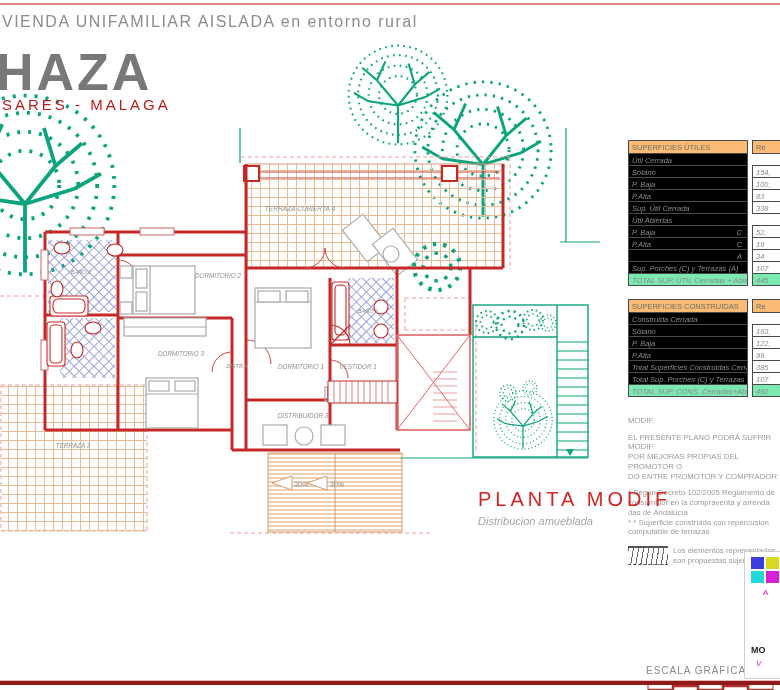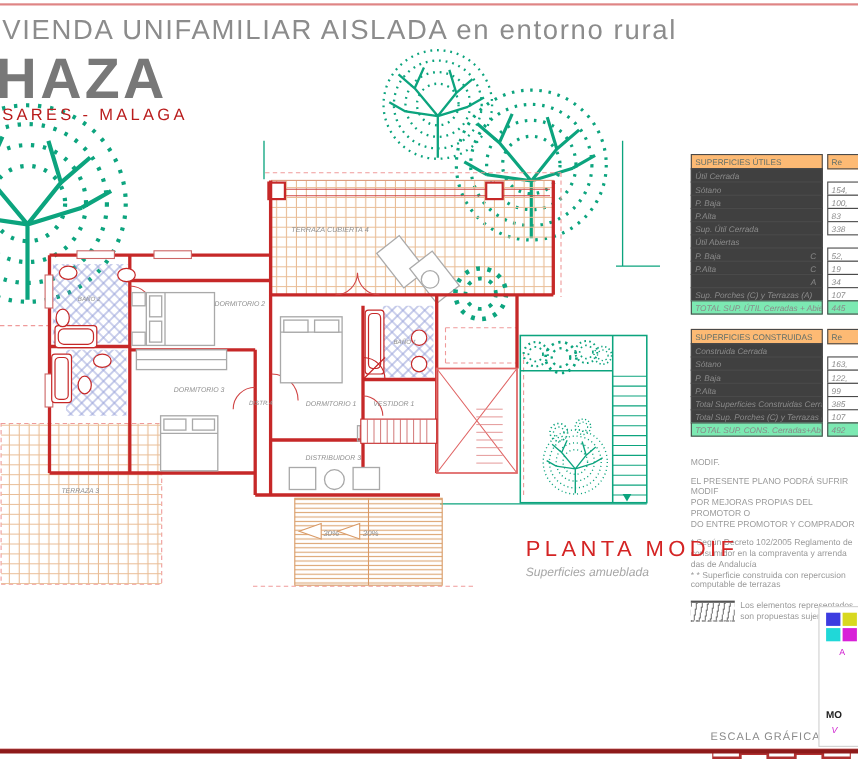--- a/index.html
+++ b/index.html
@@ -2,29 +2,29 @@
 <html><head>
 <meta charset="utf-8">
 <style>
   html,body{margin:0;padding:0;}
   body{width:780px;height:690px;position:relative;overflow:hidden;background:#fff;
        font-family:"Liberation Sans",sans-serif;}
   .abs{position:absolute;}
   
   #topline{left:0;top:3px;width:780px;height:2px;background:#df8585;}
   #botline{left:0;top:680px;width:780px;height:4px;background:#8e1a1a;border-top:1px solid #e8baba;}
-  #hdr1{left:2px;top:13px;font-size:25px;color:#8c8c8c;letter-spacing:1.5px;white-space:nowrap;}
+  #hdr1{left:2px;top:13px;font-size:16px;color:#8c8c8c;letter-spacing:1.5px;white-space:nowrap;}
   #hdr2{left:-4px;top:42px;font-size:52px;color:#787878;font-weight:bold;letter-spacing:3px;}
   #hdr3{left:2px;top:96px;font-size:15px;color:#b91c1c;letter-spacing:3px;}
   
   .stable{left:628px;width:172px;font-size:7.5px;color:#8a8a8a;}
   #tab-utiles{top:141px;} #tab-constr{top:300px;}
   .trow{display:flex;height:13px;margin-top:-1px;line-height:11px;}
   .trow.head{height:14px;}
-  .tl{flex:1;border:1px solid #4a4a4a;font-style:italic;padding:1px 3px;background:#404040;
+  .tl{flex:1;border:1px solid #4a4a4a;font-style:italic;padding:1px 3px;background:#000000;
       white-space:nowrap;overflow:hidden;display:flex;justify-content:space-between;}
   .tv{width:40px;margin-left:4px;border:1px solid #4a4a4a;padding:1px 3px;background:#fff;font-style:italic;}
   .head .tl,.head .tv{background:#fdba74;font-style:normal;color:#63706a;}
   .total .tl,.total .tv{background:#7ce9b2;}
   .nob{border-color:transparent;background:transparent;}
   .tag{font-style:italic;padding-right:2px;}
   
   #nota{left:628px;top:416px;width:152px;font-size:7.8px;color:#9a9a9a;line-height:1.25;}
   #nota .para{white-space:pre-line;margin-top:7px;}
   #legendrow{display:flex;margin-top:9px;align-items:center;}
@@ -339,21 +339,21 @@
 computable de terrazas</div>
   <div id="legendrow">
     <div id="hatchbox"></div>
     <div class="para" style="margin-top:0">Los elementos representados
 son propuestas sujeridas.</div>
   </div>
 </div>
 
 <div class="abs" id="level">
   <div id="lvl-es">PLANTA  MODIF</div>
-  <div id="lvl-sub">Superficies amueblada</div>
+  <div id="lvl-sub">Distribucion amueblada</div>
 </div>
 
 <div class="abs" id="escala">
   <div id="esc-label">ESCALA GRÁFICA</div>
   <svg width="130" height="12">
     <path d="M2,9 H27 V5 H52 V9 H77 V5 H102 V9 H127" stroke="#b03030" stroke-width="2.5" fill="none"></path>
     <path d="M2,3 V11 M127,3 V11" stroke="#b03030" stroke-width="1" fill="none"></path>
   </svg>
   <div id="esc-ticks">
     <span style="left:2px">0M</span>

